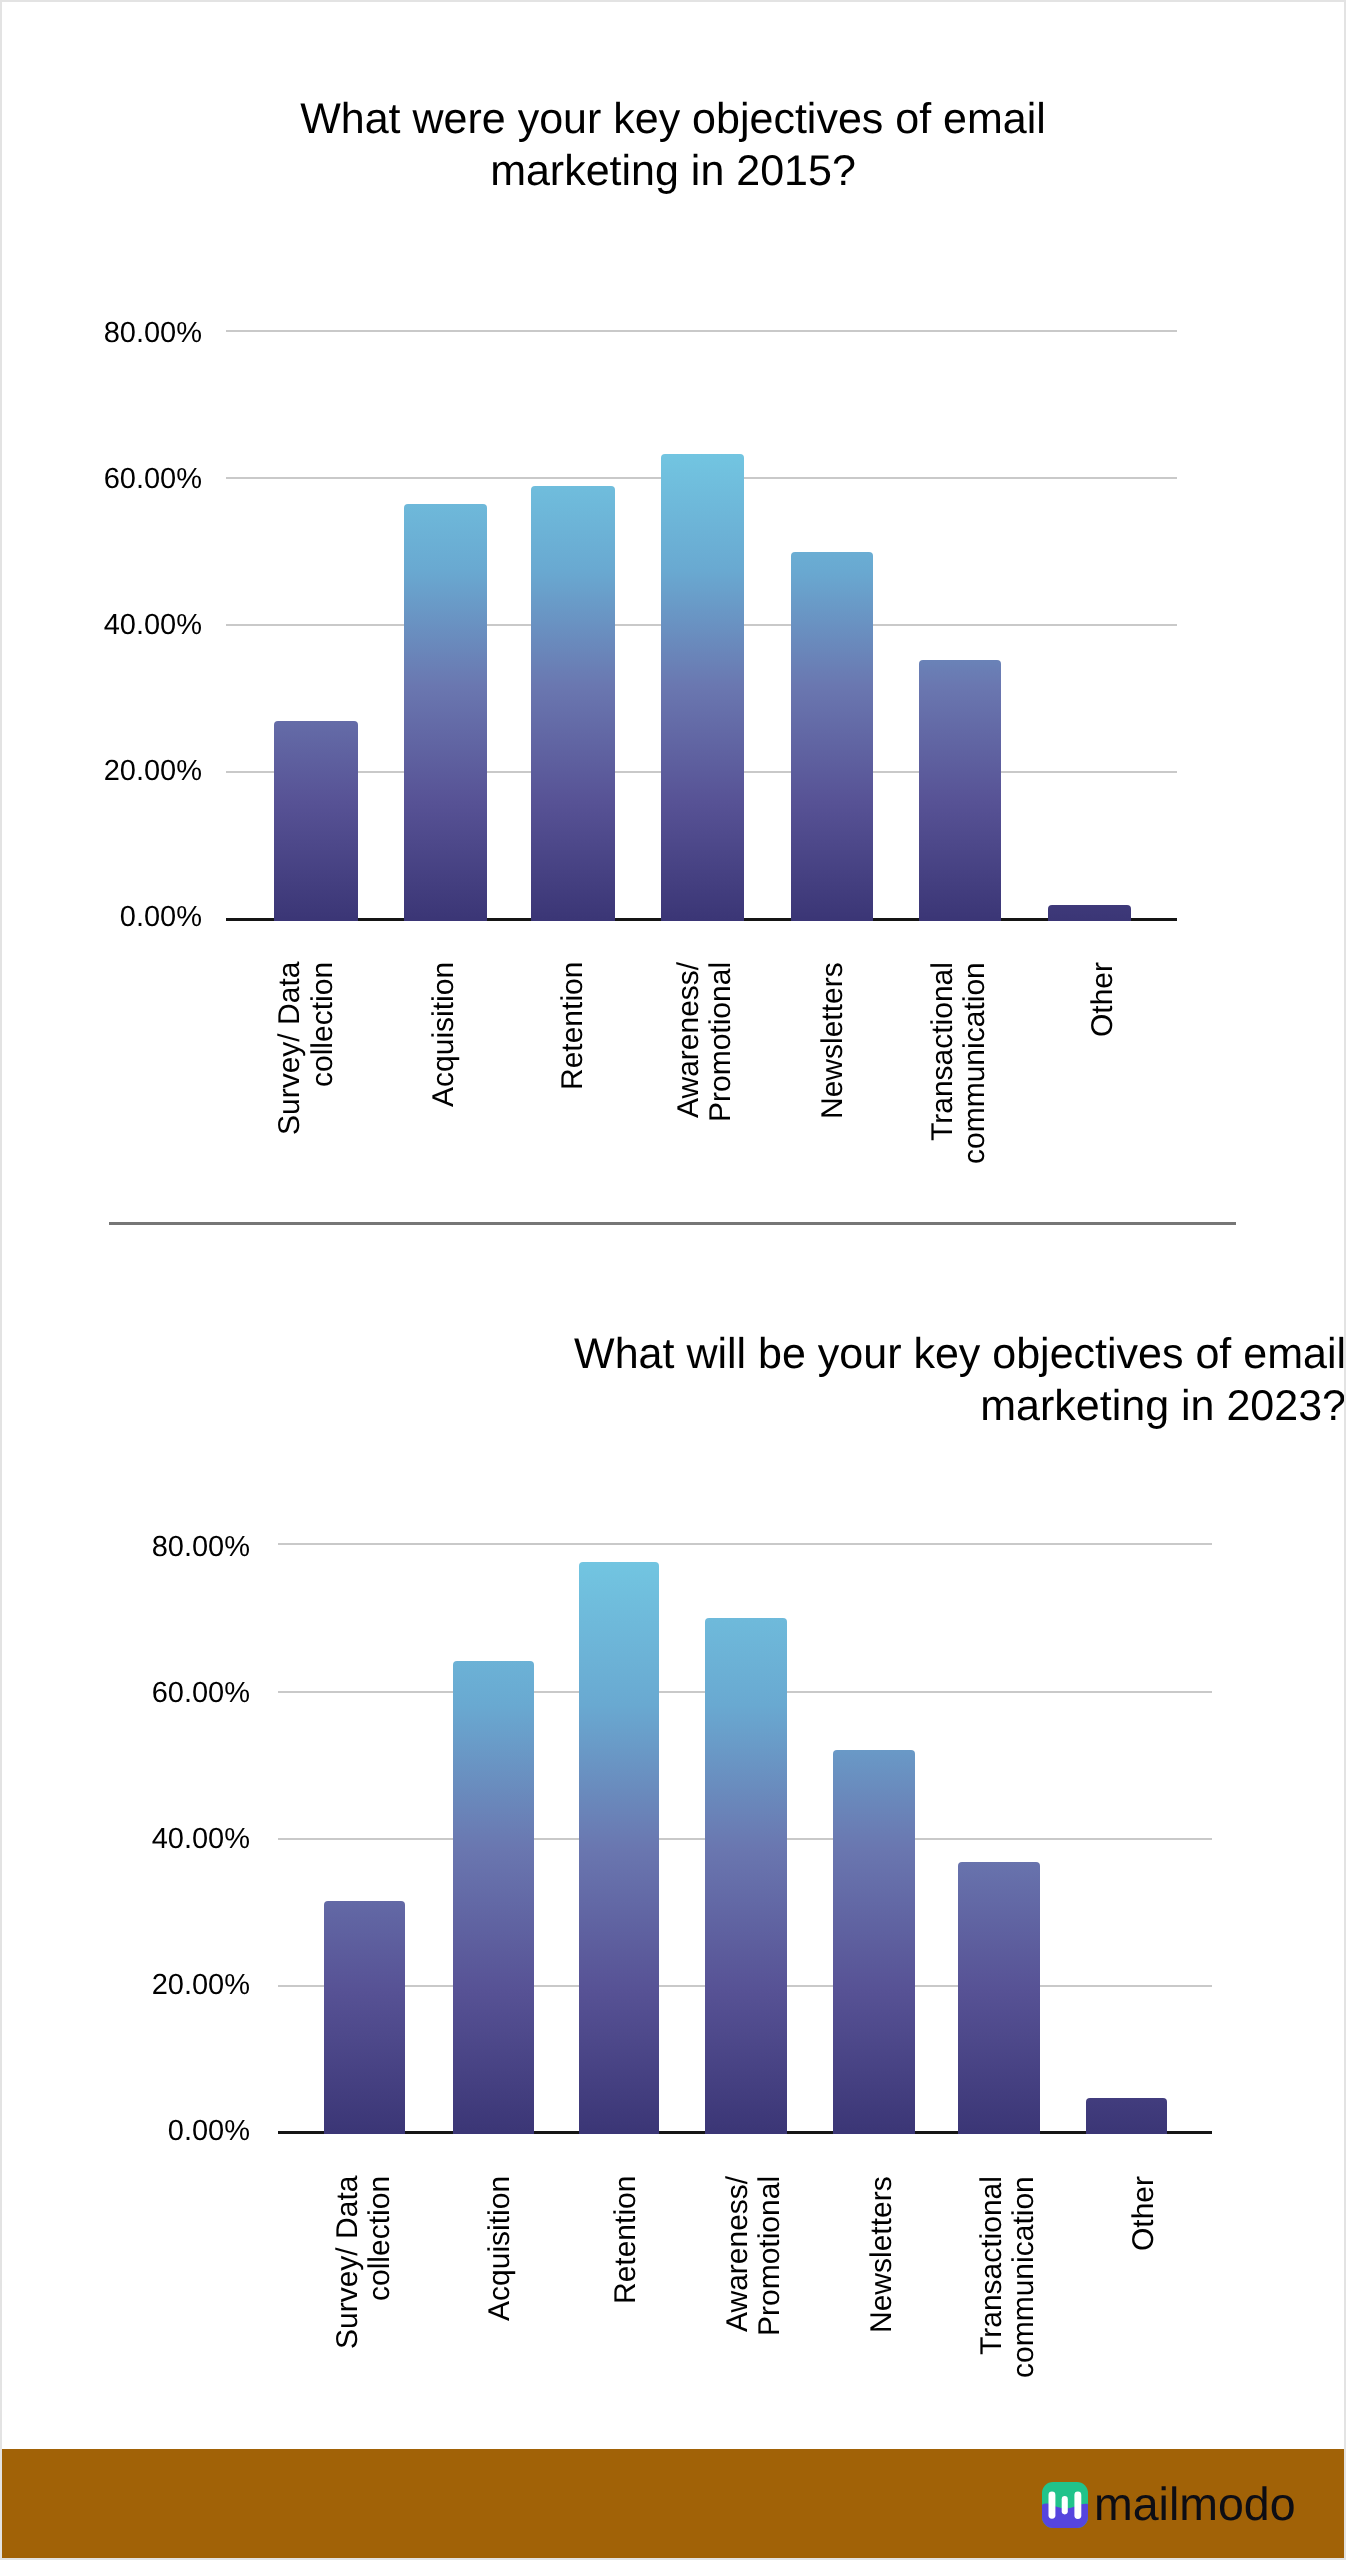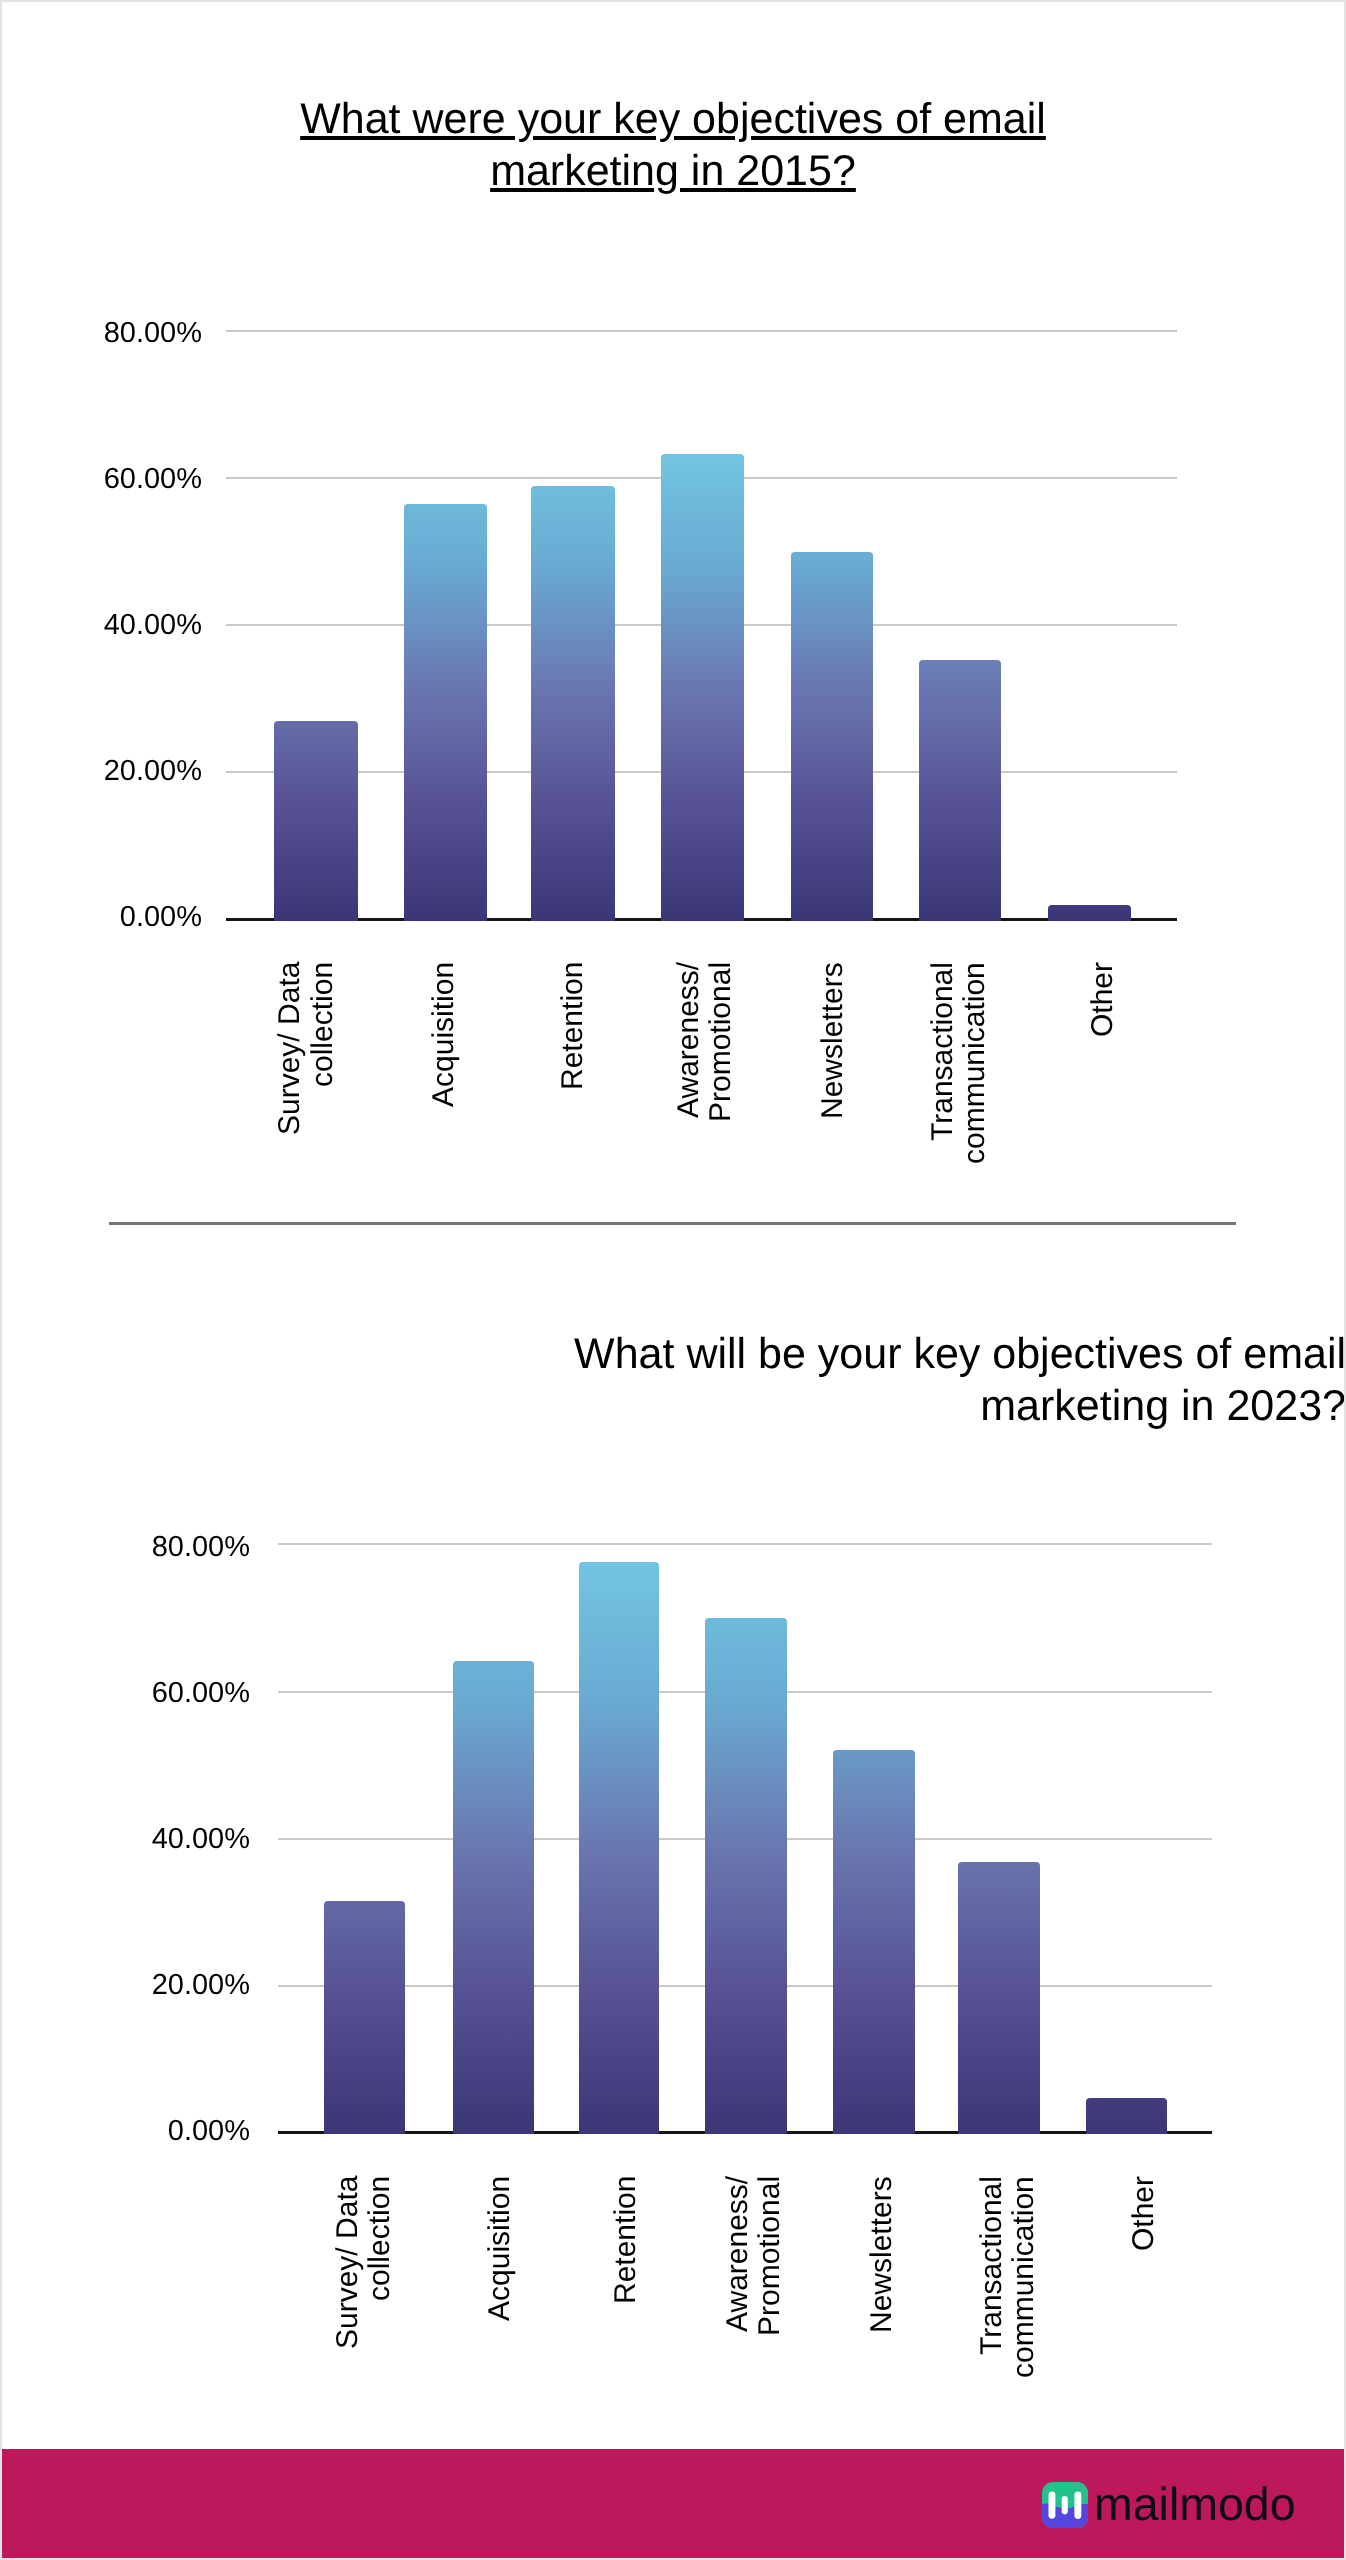--- a/index.html
+++ b/index.html
@@ -33,21 +33,21 @@
   .brand{position:absolute;font-size:46.5px;line-height:46px;color:#0b0b12;white-space:nowrap;}
   .logo{position:absolute;}
 </style>
 </head>
 <body>
 
 <div id="page" style="background: rgb(255, 255, 255);">
   <div id="page-frame" style="border-color: rgb(227, 227, 227);"></div>
 
   <section class="chart" id="chart1">
-    <div class="chart-title" style="top: 93.4px; text-decoration: underline;">
+    <div class="chart-title" style="top: 93.4px;">
         <div>What were your key objectives of email</div>
         <div>marketing in 2015?</div>
       </div>
     <div class="plot" id="plot1">
         <div class="ylab" style="color: rgb(0, 0, 0); top: 916.6px; right: 1144px;">0.00%</div>
         <div class="gridline" style="background: rgb(201, 201, 201); left: 226px; width: 951px; top: 771.4px;"></div>
         <div class="ylab" style="color: rgb(0, 0, 0); top: 770.7px; right: 1144px;">20.00%</div>
         <div class="gridline" style="background: rgb(201, 201, 201); left: 226px; width: 951px; top: 624.4px;"></div>
         <div class="ylab" style="color: rgb(0, 0, 0); top: 624.7px; right: 1144px;">40.00%</div>
         <div class="gridline" style="background: rgb(201, 201, 201); left: 226px; width: 951px; top: 477.4px;"></div>
@@ -106,21 +106,21 @@
         <div class="bar" style="left: 832.6px; width: 82.4px; top: 1749.94px; height: 384.06px; background-image: linear-gradient(rgb(114, 197, 225) 0%, rgb(105, 169, 209) 25%, rgb(106, 119, 176) 50%, rgb(87, 82, 149) 75%, rgb(59, 54, 118) 100%); background-size: 100% 570.013px; background-position: 0px -187.553px; background-repeat: no-repeat; background-color: rgb(59, 54, 118);"></div>
         <div class="xlabline" style="line-height: 32.3px; left: 865.85px; top: 2333px;">Newsletters</div>
         <div class="bar" style="left: 958.4px; width: 81.5px; top: 1862.47px; height: 271.529px; background-image: linear-gradient(rgb(114, 197, 225) 0%, rgb(105, 169, 209) 25%, rgb(106, 119, 176) 50%, rgb(87, 82, 149) 75%, rgb(59, 54, 118) 100%); background-size: 100% 570.013px; background-position: 0px -300.084px; background-repeat: no-repeat; background-color: rgb(59, 54, 118);"></div>
         <div class="xlabline" style="line-height: 32.3px; left: 975.7px; top: 2355px;">Transactional</div>
         <div class="xlabline" style="line-height: 32.3px; left: 1008px; top: 2378px;">communication</div>
         <div class="bar" style="left: 1085.9px; width: 81.5px; top: 2097.83px; height: 36.1685px; background-image: linear-gradient(rgb(114, 197, 225) 0%, rgb(105, 169, 209) 25%, rgb(106, 119, 176) 50%, rgb(87, 82, 149) 75%, rgb(59, 54, 118) 100%); background-size: 100% 570.013px; background-position: 0px -535.444px; background-repeat: no-repeat; background-color: rgb(59, 54, 118);"></div>
         <div class="xlabline" style="line-height: 32.3px; left: 1127.85px; top: 2251px;">Other</div>
       </div>
   </section>
 
-  <footer class="footer" id="footer" style="top: 2449px; background: #be185d;">
+  <footer class="footer" id="footer" style="top: 2449px; background: #a16207;">
     <span class="logo" id="logo" style="left: 1042px; top: 33px; width: 46px; height: 46px;"><svg width="46" height="46" viewBox="0 0 46 46">
           <defs>
             <clipPath id="lgclip">
               <rect x="0" y="0" width="46" height="46" rx="11" ry="11"></rect>
             </clipPath>
           </defs>
           <g clip-path="url(#lgclip)">
             <rect x="0" y="0" width="46" height="46" fill="#21c38b"></rect>
             <path d="M0 22.7 C2.5 21.2 6.0 21.1 11.0 23.2 C16.5 25.5 19.0 26.2 23.0 26.2 C27.0 26.2 29.5 25.9 33.5 24.2 C38.5 22.1 42.5 21.6 46 22.0 L46 46 L0 46 Z" fill="#5645de"></path>
             <rect x="6.5" y="9.5" width="6.9" height="27.2" rx="3.45" fill="#ffffff"></rect>

